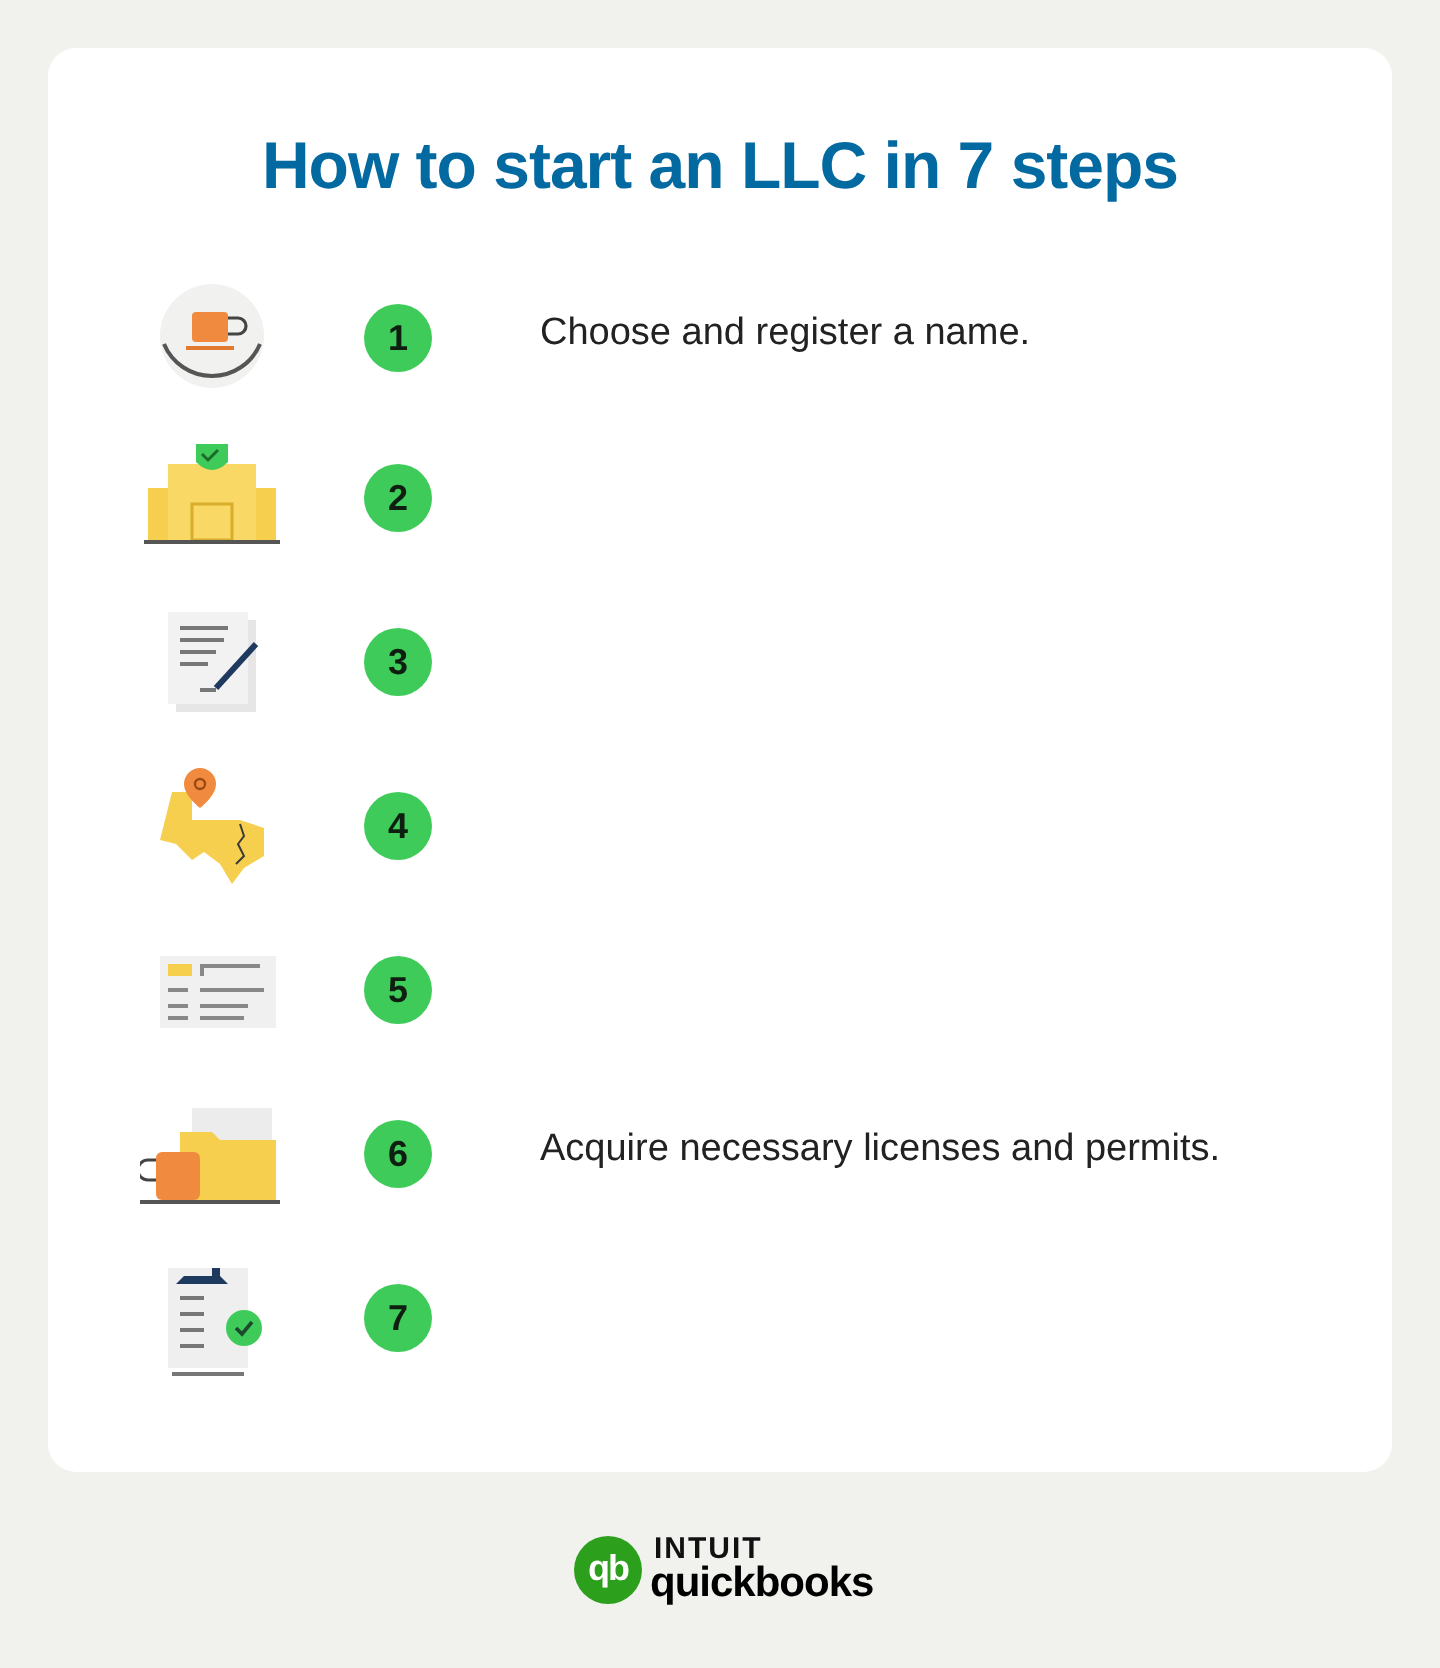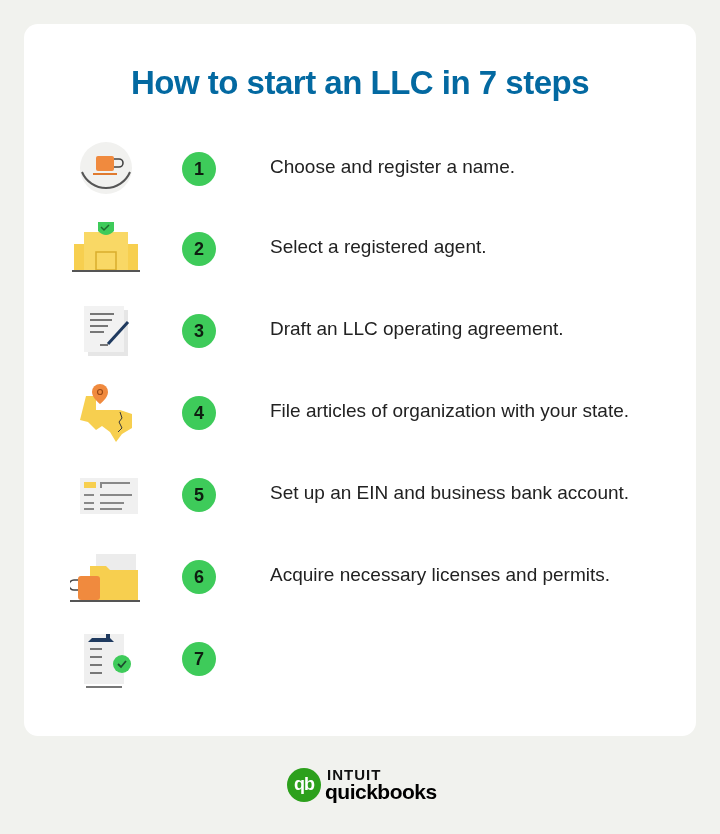--- a/index.html
+++ b/index.html
@@ -36,64 +36,60 @@
 <div class="step" style="top:218px;">
   <svg class="icon" viewBox="0 0 76 60">
     <rect x="4" y="26" width="64" height="26" fill="#f7cf4f"></rect>
     <rect x="14" y="14" width="44" height="38" fill="#f9d865"></rect>
     <rect x="26" y="34" width="20" height="18" fill="none" stroke="#d9ad2c" stroke-width="1.5"></rect>
     <path d="M28 4 h16 v9 q-8 8 -16 0 z" fill="#3ecb5a"></path>
     <path d="M31 9 l3 3 l5 -5" fill="none" stroke="#1d6b2d" stroke-width="1.5"></path>
     <rect x="2" y="52" width="68" height="2" fill="#555"></rect>
   </svg>
   <div class="badge">2</div>
-  <div class="label">Select a registered agent.</div>
 </div>
 
 <div class="step" style="top:300px;">
   <svg class="icon" viewBox="0 0 76 60">
     <rect x="18" y="10" width="40" height="46" fill="#e6e6e6"></rect>
     <rect x="14" y="6" width="40" height="46" fill="#f2f2f2"></rect>
     <rect x="20" y="13" width="24" height="2" fill="#777"></rect>
     <rect x="20" y="19" width="22" height="2" fill="#777"></rect>
     <rect x="20" y="25" width="18" height="2" fill="#777"></rect>
     <rect x="20" y="31" width="14" height="2" fill="#777"></rect>
     <path d="M38 44 L58 22" stroke="#1f3a5f" stroke-width="3"></path>
     <rect x="30" y="44" width="8" height="2" fill="#777"></rect>
   </svg>
   <div class="badge">3</div>
-  <div class="label">Draft an LLC operating agreement.</div>
 </div>
 
 <div class="step" style="top:382px;">
   <svg class="icon" viewBox="0 0 76 60">
     <path d="M16 14 h10 v14 h24 l12 4 v14 l-10 6 l-6 8 l-6 -10 l-8 -6 l-6 4 l-8 -8 l-8 -2 z" fill="#f7cf4f"></path>
     <path d="M50 30 l2 6 l-3 4 l3 6 l-4 4" fill="none" stroke="#3a3a3a" stroke-width="1"></path>
     <path d="M30 2 a8 8 0 0 1 8 8 c0 6 -8 12 -8 12 c0 0 -8 -6 -8 -12 a8 8 0 0 1 8 -8 z" fill="#f08a3e"></path>
     <circle cx="30" cy="10" r="2.5" fill="none" stroke="#9b4a16" stroke-width="1.2"></circle>
   </svg>
   <div class="badge">4</div>
-  <div class="label">File articles of organization with your state.</div>
 </div>
 
 <div class="step" style="top:464px;">
   <svg class="icon" viewBox="0 0 76 60">
     <rect x="10" y="14" width="58" height="36" fill="#f0f0f0"></rect>
     <rect x="14" y="18" width="12" height="6" fill="#f7cf4f"></rect>
     <rect x="30" y="18" width="2" height="6" fill="#888"></rect>
     <rect x="30" y="18" width="30" height="2" fill="#888"></rect>
     <rect x="14" y="30" width="10" height="2" fill="#888"></rect>
     <rect x="30" y="30" width="32" height="2" fill="#888"></rect>
     <rect x="14" y="38" width="10" height="2" fill="#888"></rect>
     <rect x="30" y="38" width="24" height="2" fill="#888"></rect>
     <rect x="14" y="44" width="10" height="2" fill="#888"></rect>
     <rect x="30" y="44" width="22" height="2" fill="#888"></rect>
   </svg>
   <div class="badge">5</div>
-  <div class="label">Set up an EIN and business bank account.</div>
 </div>
 
 <div class="step" style="top:546px;">
   <svg class="icon" viewBox="0 0 76 60">
     <rect x="26" y="8" width="40" height="46" fill="#ececec"></rect>
     <path d="M20 20 h16 l4 4 h28 v32 h-48 z" fill="#f7cf4f"></path>
     <rect x="8" y="30" width="22" height="24" rx="3" fill="#f08a3e"></rect>
     <path d="M8 34 h-4 a4 4 0 0 0 0 10 h4" fill="none" stroke="#444" stroke-width="1.5"></path>
     <rect x="0" y="54" width="70" height="2" fill="#555"></rect>
   </svg>

